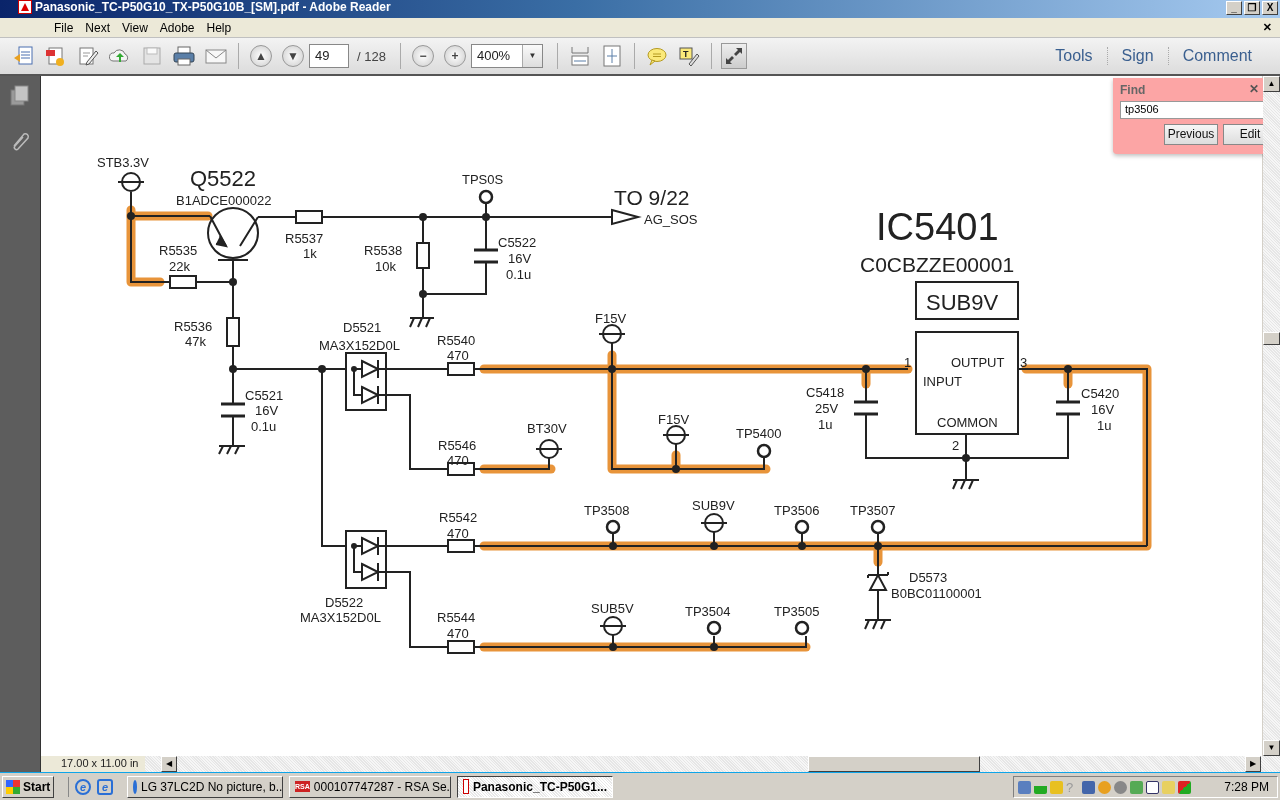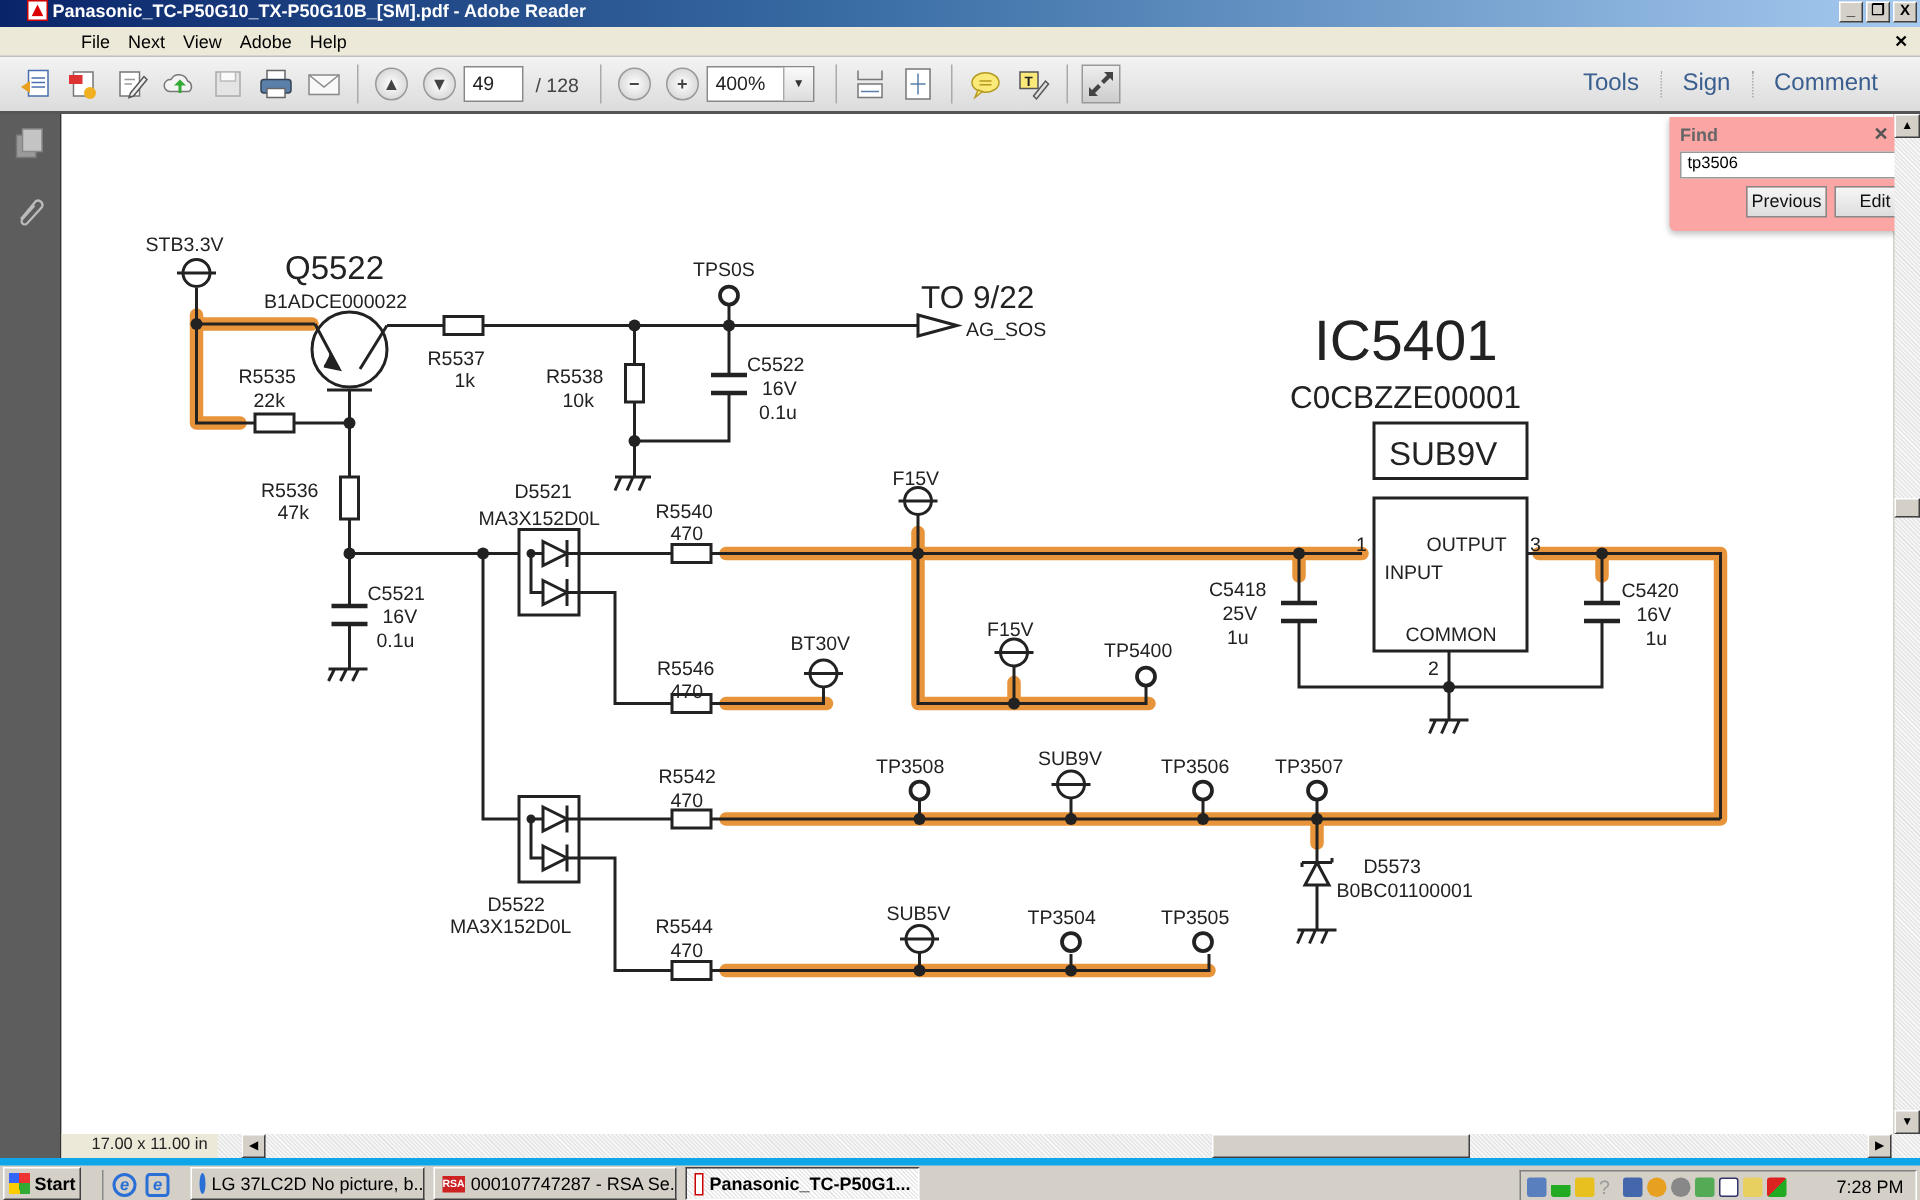--- a/index.html
+++ b/index.html
@@ -25,21 +25,21 @@
   .tb-right .link { font-size: 16px; color: #3a5f8f; padding: 0 14px; border-left: 1px dotted #aaa; }
   .tb-right .link:first-child { border-left: none; }
   #leftpanel { position: absolute; left: 0; top: 76px; width: 41px; height: 696px; background: #5d5d5d; border-right: 1px solid #333; }
   #leftpanel .pi { position: absolute; left: 8px; width: 24px; height: 24px; }
   #doc { position: absolute; left: 41px; top: 76px; width: 1221px; height: 680px; background: #fff; overflow: hidden; }
   #vscroll { position: absolute; left: 1263px; top: 76px; width: 17px; height: 680px; background: repeating-linear-gradient(45deg, #e6e6e6 0 1px, #f6f6f6 1px 2px); }
   .sbtn { position: absolute; width: 17px; height: 16px; background: #d4d0c8; border: 1px solid; border-color: #fff #404040 #404040 #fff; font-size: 8px; text-align: center; line-height: 14px; color: #000; }
   .sthumb { position: absolute; background: #d4d0c8; border: 1px solid; border-color: #fff #404040 #404040 #fff; }
   #statusbar { position: absolute; left: 41px; top: 756px; width: 1239px; height: 16px; background: repeating-linear-gradient(45deg, #e6e6e6 0 1px, #f6f6f6 1px 2px); }
   #statusbar .size { position: absolute; left: 0; top: 0; width: 104px; height: 16px; background: #ece9d8; font-size: 11px; padding: 1px 0 0 20px; color: #222; }
-  #taskbar { position: absolute; left: 0; top: 772px; width: 1280px; height: 28px; background: #d4d0c8; border-top: 5px solid #0ea5e9; display: flex; align-items: flex-end; }
+  #taskbar { position: absolute; left: 0; top: 772px; width: 1280px; height: 28px; background: #d4d0c8; border-top: 1px solid #0ea5e9; display: flex; align-items: center; }
   .start { width: 52px; height: 22px; margin-left: 2px; border: 1px solid; border-color: #fff #404040 #404040 #fff; font-weight: bold; font-size: 12px; display: flex; align-items: center; padding-left: 3px; gap: 3px; }
   .flag { width: 14px; height: 14px; background: conic-gradient(#e33 0 25%, #3a3 0 50%, #fc0 0 75%, #36f 0); }
   .ql { display: flex; gap: 6px; margin-left: 14px; padding-left: 6px; border-left: 1px solid #888; height: 20px; align-items: center; }
   .ql .ie { width: 16px; height: 16px; border-radius: 50%; border: 2px solid #2a6fd6; color: #2a6fd6; font-size: 11px; font-weight: bold; text-align: center; line-height: 12px; font-style: italic; }
   .task { height: 22px; margin-left: 6px; border: 1px solid; border-color: #fff #404040 #404040 #fff; font-size: 12px; display: flex; align-items: center; padding: 0 5px; gap: 4px; white-space: nowrap; overflow: hidden; }
   .task.active { border-color: #404040 #fff #fff #404040; background: repeating-linear-gradient(45deg, #e8e8e8 0 1px, #fff 1px 2px); font-weight: bold; }
   .tray { position: absolute; right: 2px; top: 3px; height: 22px; width: 265px; border: 1px solid; border-color: #808080 #fff #fff #808080; display: flex; align-items: center; padding-left: 4px; gap: 3px; }
   .tray .ti { width: 13px; height: 13px; border-radius: 2px; }
   .tray .clock { position: absolute; right: 8px; font-size: 12px; }
   #findpanel { position: absolute; left: 1113px; top: 78px; width: 154px; height: 76px; background: #fca5a5; border-radius: 0 0 4px 4px; box-shadow: 0 2px 4px rgba(0,0,0,0.25); }

